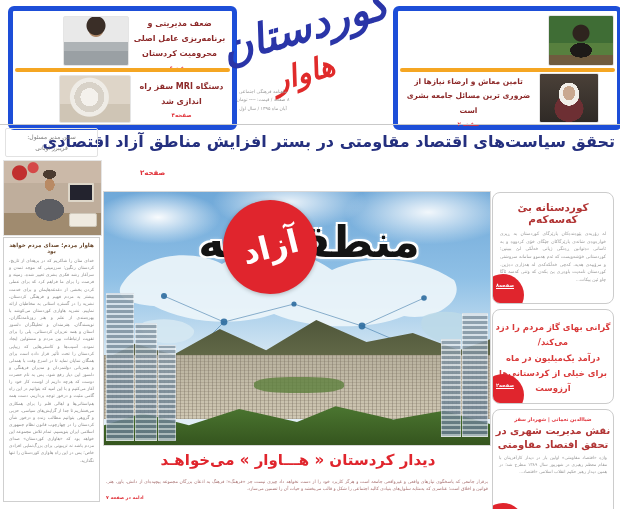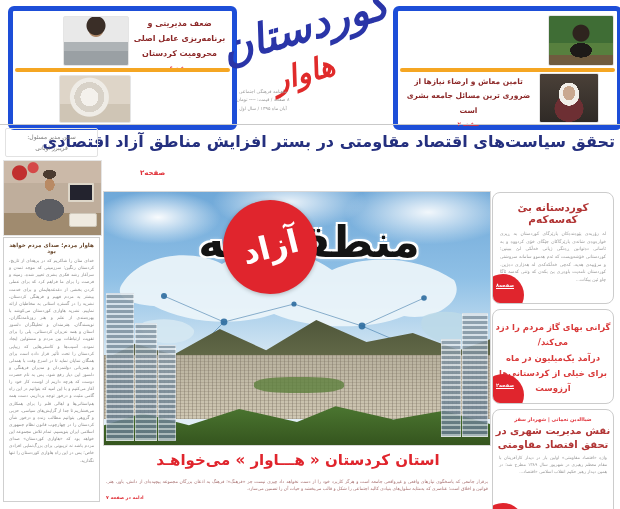--- a/index.html
+++ b/index.html
@@ -97,20 +97,24 @@
 <div id="paper">
 
   <div class="topbox" style="right:auto;left:8px;">
     <div class="photo ph-man" style="left:50px;top:5px;width:64px;height:48px;"></div>
     <div class="abs" style="left:118px;right:4px;top:5px;">
       <div class="top-art-title">ضعف مدیریتی و برنامه‌ریزی عامل اصلی محرومیت کردستان</div>
       <div class="top-art-page">صفحه۶</div>
     </div>
     <div class="orange-line"></div>
     <div class="photo ph-mri" style="left:46px;top:64px;width:70px;height:46px;"></div>
+    <div class="abs" style="left:120px;right:2px;top:68px;">
+      <div class="top-art-title">دستگاه MRI سقز راه اندازی شد</div>
+      <div class="top-art-page">صفحه۴</div>
+    </div>
   </div>
 
   <div class="topbox" style="left:393px;">
     <div class="photo ph-green-man" style="right:3px;top:4px;width:64px;height:49px;"></div>
     <div class="orange-line"></div>
     <div class="photo ph-woman" style="right:18px;top:62px;width:58px;height:48px;"></div>
     <div class="abs" style="right:80px;left:2px;top:64px;">
       <div class="top-art-title" style="font-size:7.5px;">تامین معاش و ارضاء نیازها از ضروری ترین مسائل جامعه بشری است</div>
       <div class="top-art-page">صفحه ۲</div>
     </div>
@@ -164,21 +168,21 @@
     </div>
     <div class="skyr">
       <div class="tower" style="right:2px;width:24px;height:122px;"></div>
       <div class="tower" style="right:29px;width:18px;height:96px;"></div>
     </div>
     <div class="zone-badge">
       <span>آزاد</span>
     </div>
   </div>
 
-  <div class="abs cap-title">استان کردستان « هـــاوار » می‌خواهـد</div>
+  <div class="abs cap-title">دیدار کردستان « هـــاوار » می‌خواهـد</div>
   <div class="abs cap-lead">برقرار جامعی که پاسخگوی نیازهای واقعی و غیرواقعی جامعه است و هرگز کاربرد خود را از دست نخواهد داد چیزی نیست جز «فرهنگ»؛ فرهنگ به اذعان بزرگان مجموعه پیچیده‌ای از دانش، باور، هنر، قوانین و اخلاق است؛ عناصری که به‌مثابه سلول‌های بنیادی کالبد اجتماعی را شکل و قالب می‌بخشد و حیات آن را تضمین می‌سازد.</div>
   <div class="abs cap-cont">ادامه در صفحه ۷</div>
 
   <div class="rbox" style="top:309px;height:95px;">
     <div class="b2lines ml">گرانی بهای گاز مردم را دزد
 می‌کند/
 درآمد یک‌میلیون در ماه
 برای خیلی از کردستانی‌ها
 آرزوست</div>
     <div class="r-badge">

